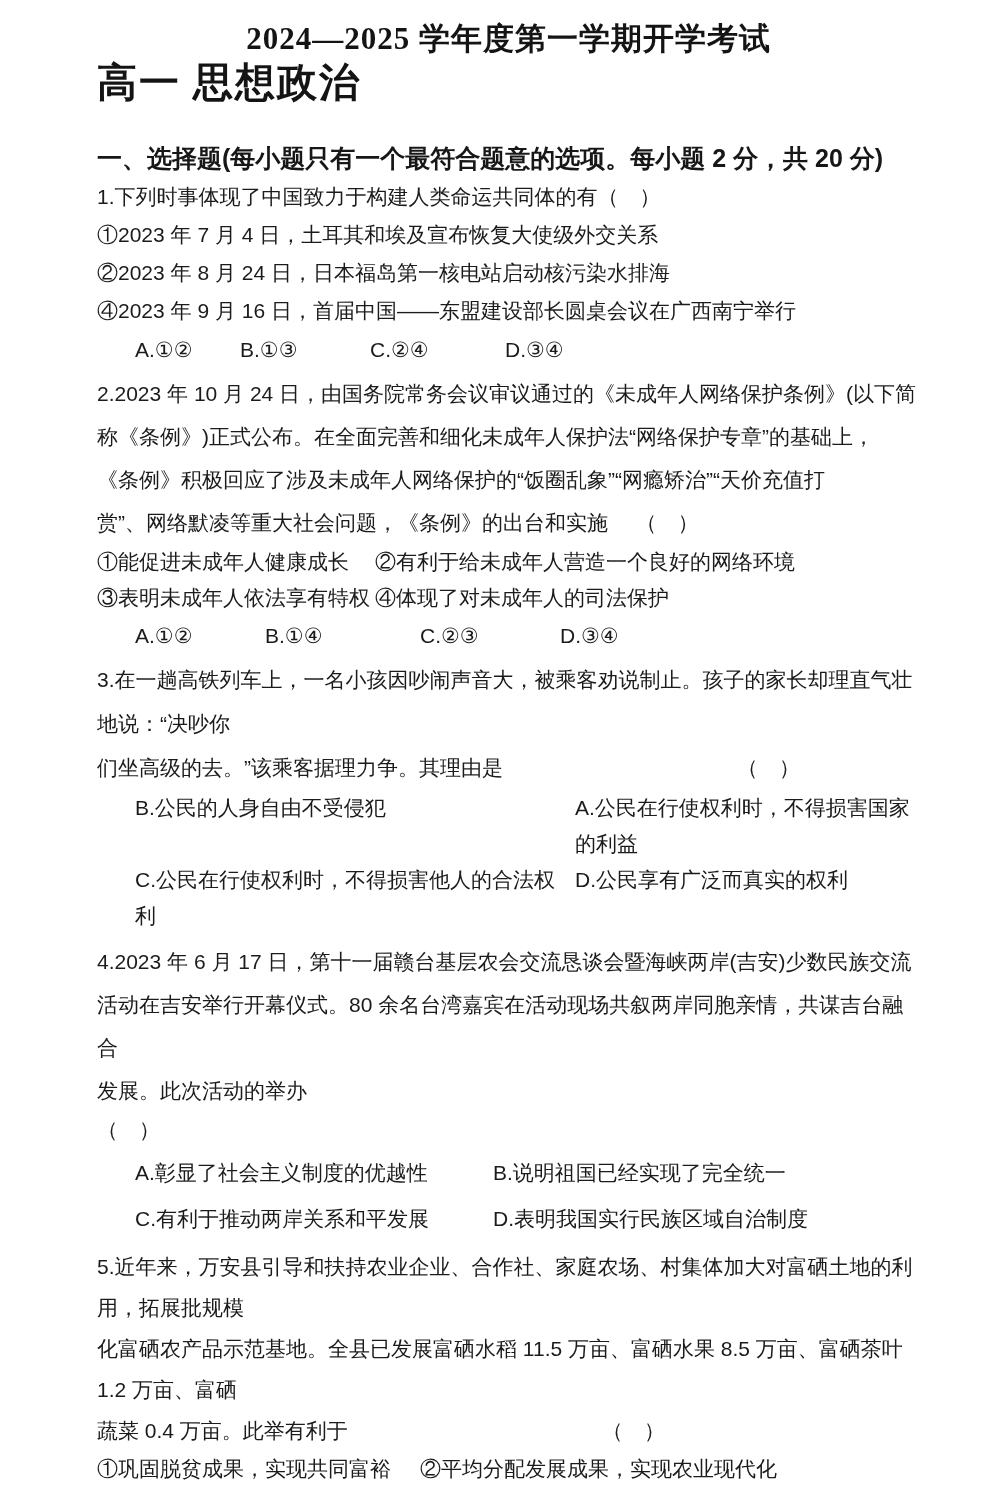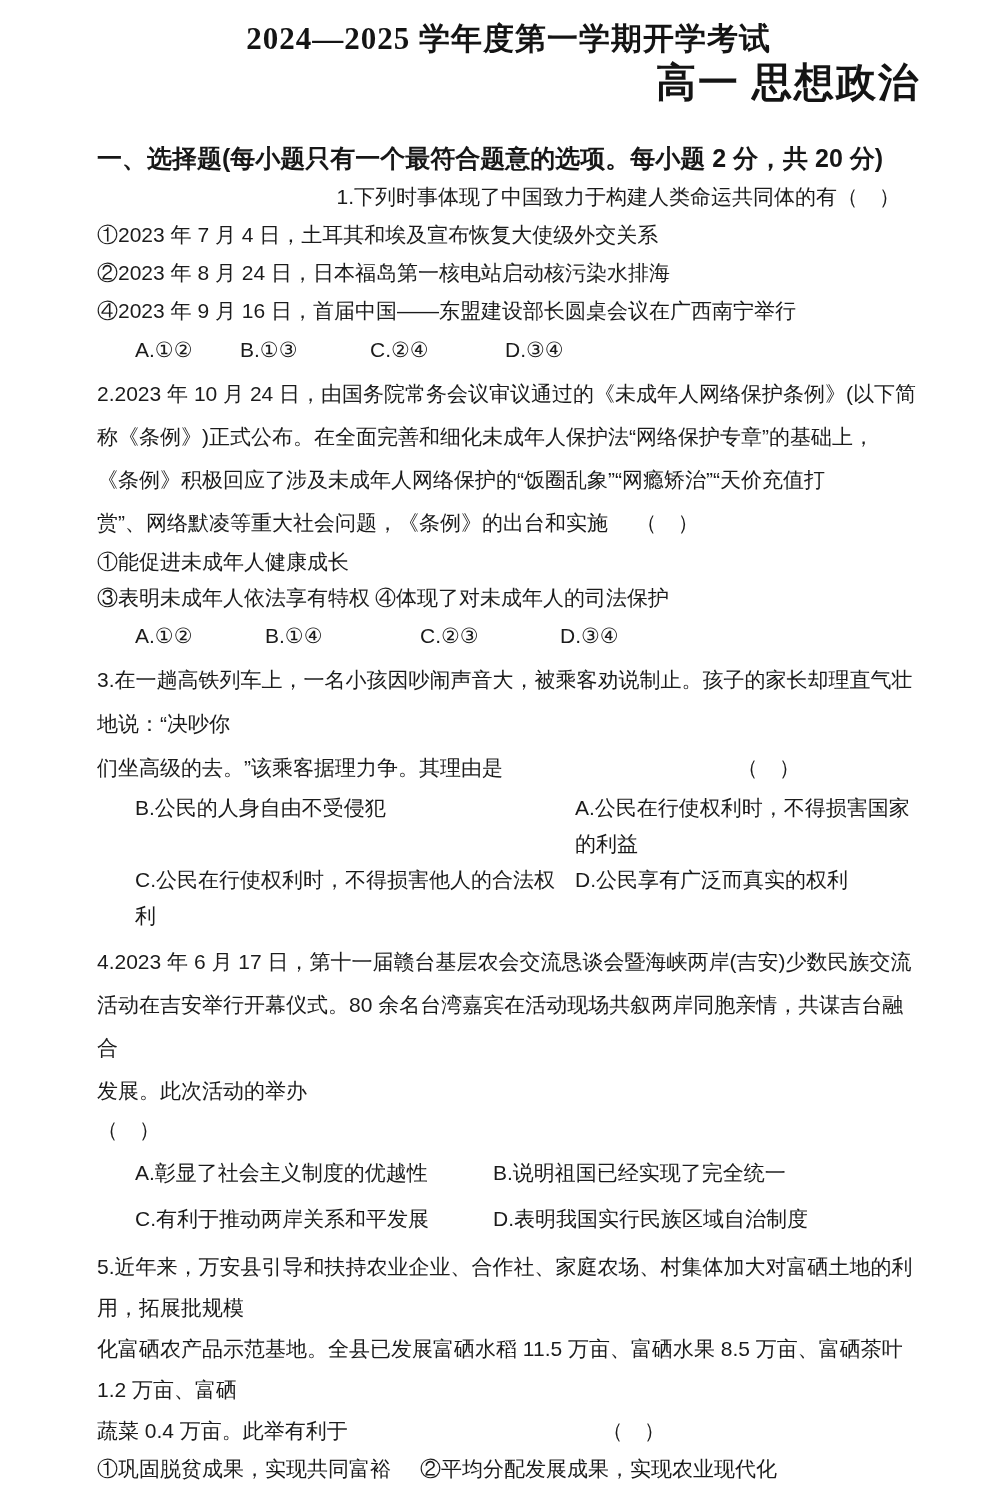--- a/index.html
+++ b/index.html
@@ -13,39 +13,39 @@
   .page { padding:20px 80px 0 97px; width:823px; }
 
   .title1 {
     text-align:center;
     font-family:"Liberation Serif", serif;
     font-size:31px; font-weight:700;
     line-height:38px; letter-spacing:1px;
     color:#141414;
   }
   .title2 {
-    text-align:right;
+    text-align:left;
     font-family:"Liberation Serif", serif;
     font-size:40px; font-weight:700;
     line-height:50px; letter-spacing:2px;
     color:#141414;
   }
 
   .section-heading {
     margin-top:36px;
     font-size:25px; font-weight:700;
     line-height:28px;
     color:#171717;
   }
 
   .q { font-size:21px; font-weight:500; }
 
   .stem-row {
     margin-top:6px;
-    display:flex; justify-content:flex-end;
+    display:flex; justify-content:flex-start;
     line-height:38px;
     padding-right:20px;
   }
   .para-line { line-height:43px; }
   .para-q2 .para-line { line-height:43px; }
   .para-q3 .para-line { line-height:44px; }
   .para-q5 .para-line { line-height:41px; }
 
   .item-row { line-height:38px; }
 
@@ -117,20 +117,21 @@
   <div class="q para-q2 mt4">
     <div class="para-line">2.2023 年 10 月 24 日，由国务院常务会议审议通过的《未成年人网络保护条例》(以下简</div>
     <div class="para-line">称《条例》)正式公布。在全面完善和细化未成年人保护法“网络保护专章”的基础上，</div>
     <div class="para-line">《条例》积极回应了涉及未成年人网络保护的“饭圈乱象”“网瘾矫治”“天价充值打</div>
     <div class="para-line">
       <span>赏”、网络默凌等重大社会问题，《条例》的出台和实施</span>
       <span class="blank inline-blank">（　）</span>
     </div>
     <div class="pair-grid">
       <span>①能促进未成年人健康成长</span>
+      <span>②有利于给未成年人营造一个良好的网络环境</span>
     </div>
     <div class="pair-grid">
       <span>③表明未成年人依法享有特权</span>
       <span>④体现了对未成年人的司法保护</span>
     </div>
     <div class="choices-row q2c">
       <span class="c0">A.①②</span>
       <span class="c1">B.①④</span>
       <span class="c2">C.②③</span>
       <span class="c3">D.③④</span>

